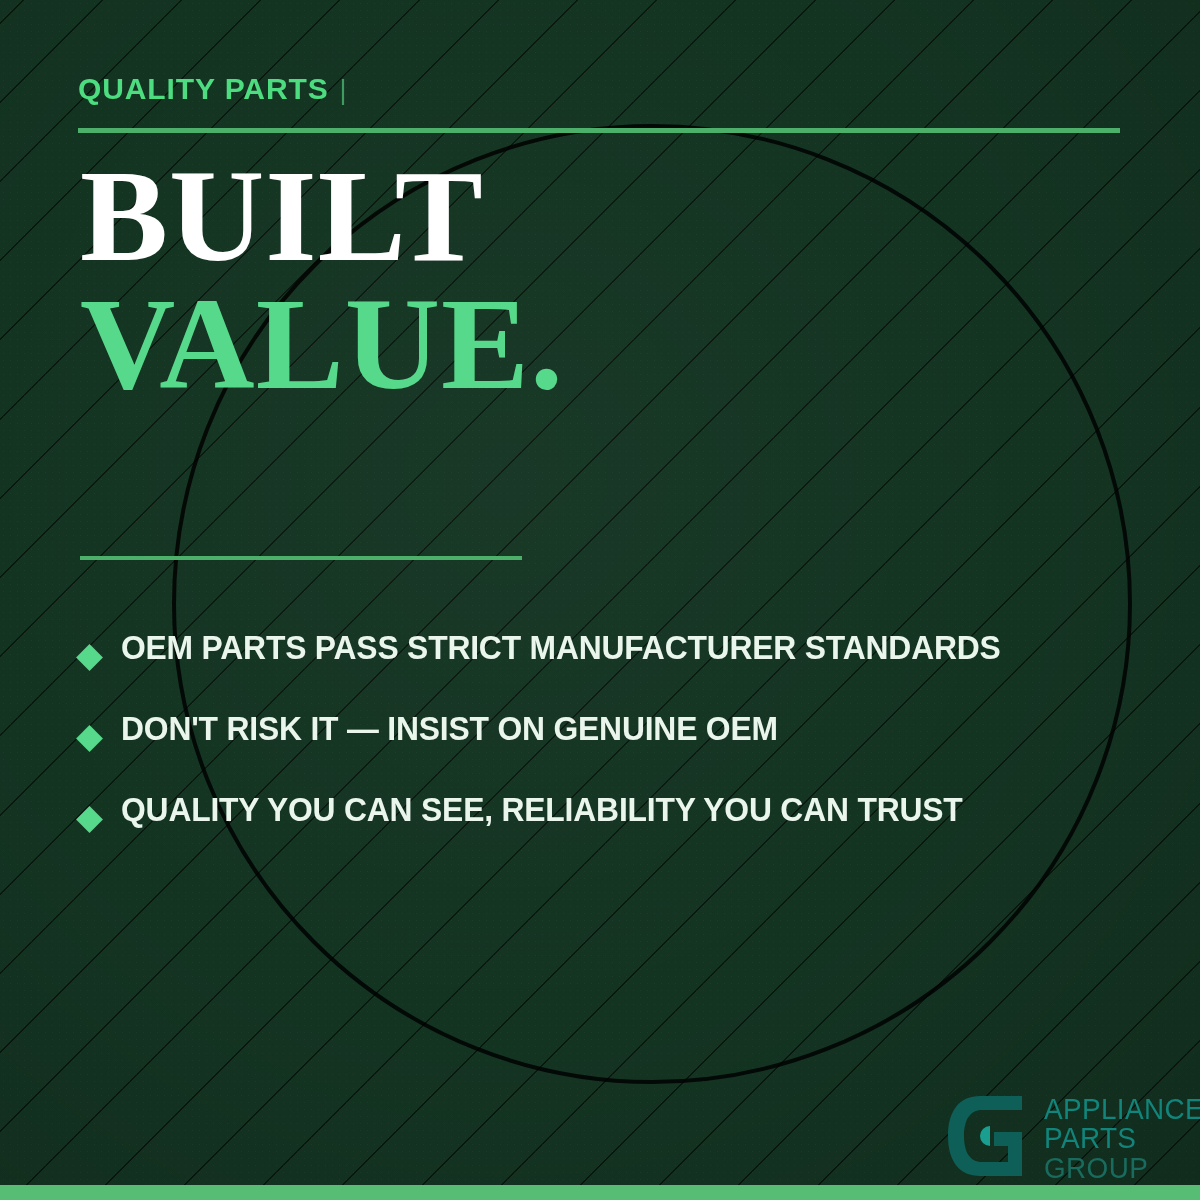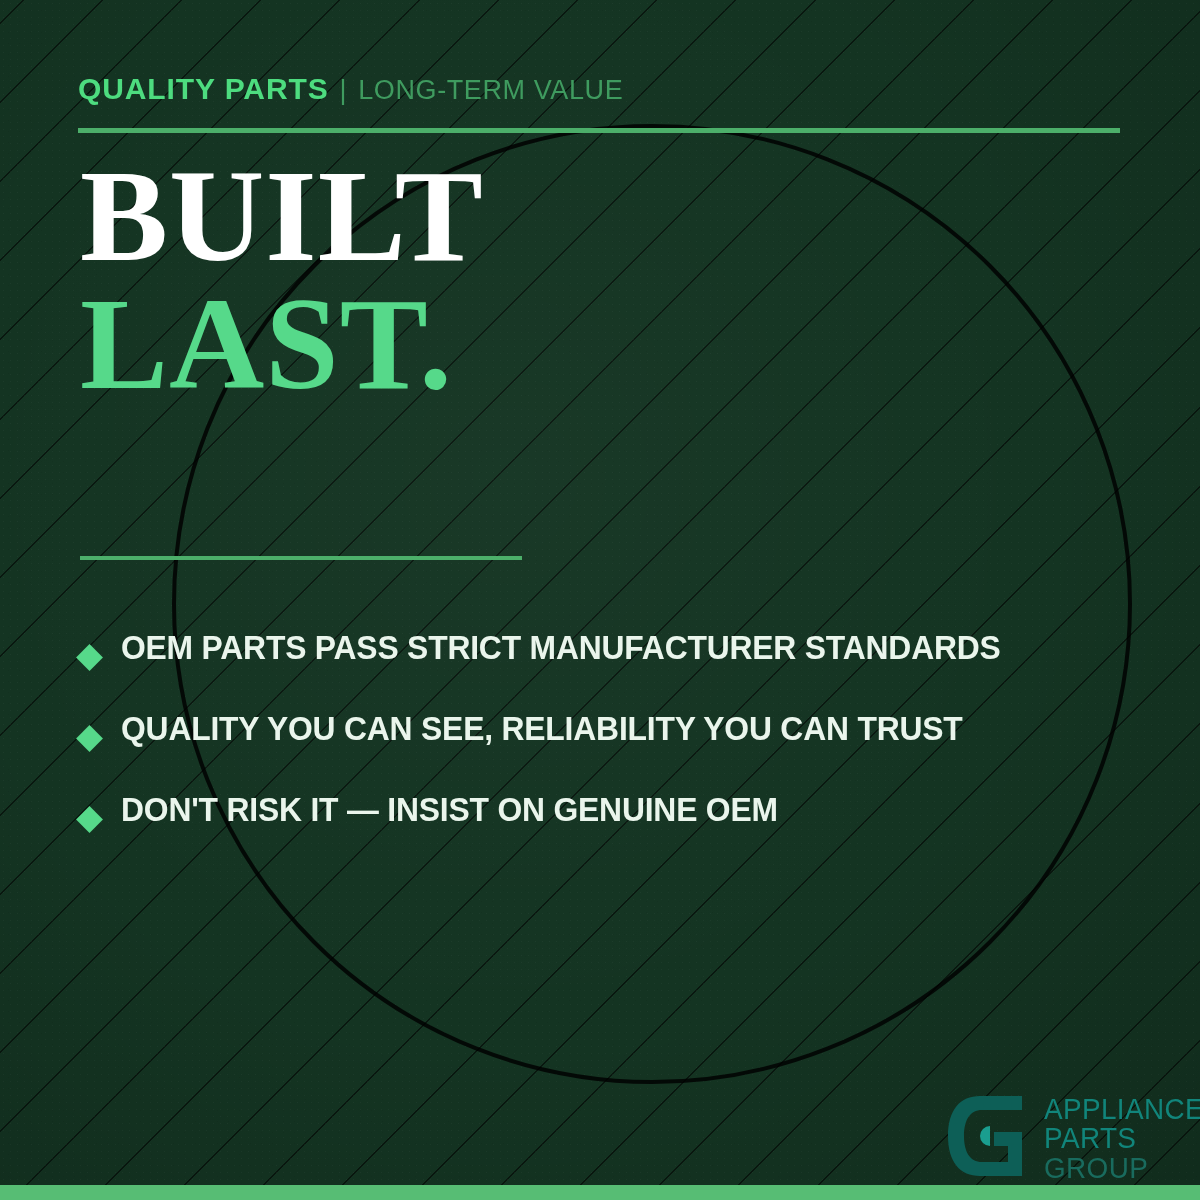--- a/index.html
+++ b/index.html
@@ -195,44 +195,43 @@
 <div class="poster">
 
   <div class="bg-stripes"></div>
   <div class="bg-noise"></div>
   <div class="bg-vignette"></div>
   <div class="deco-circle"></div>
 
   <div class="header">
     <span class="kicker">QUALITY PARTS</span>
     <span class="kicker-sub">|</span>
-    <span class="kicker-sub">LONG-TERM VALUE</span>
   </div>
 
   <div class="rule-main"></div>
 
   <div class="headline">
     <span class="line line-1">BUILT</span>
-    <span class="line line-3">LAST.</span>
+    <span class="line line-3">VALUE.</span>
   </div>
 
   <div class="rule-sub"></div>
 
   <ul class="bullets">
     <li class="bullet">
       <span class="diamond"></span>
       <span class="bullet-text">OEM PARTS PASS STRICT MANUFACTURER STANDARDS</span>
     </li>
     <li class="bullet">
       <span class="diamond"></span>
-      <span class="bullet-text">QUALITY YOU CAN SEE, RELIABILITY YOU CAN TRUST</span>
+      <span class="bullet-text">DON'T RISK IT — INSIST ON GENUINE OEM</span>
     </li>
     <li class="bullet">
       <span class="diamond"></span>
-      <span class="bullet-text">DON'T RISK IT — INSIST ON GENUINE OEM</span>
+      <span class="bullet-text">QUALITY YOU CAN SEE, RELIABILITY YOU CAN TRUST</span>
     </li>
   </ul>
 
   <div class="logo">
     <span class="logo-mark">
       <svg width="86" height="88" viewBox="0 0 86 88" aria-hidden="true">
         <path d="M78 4 H36 C16 4 4 18 4 44 C4 70 16 84 36 84 H78 V40 H50 V54 H64 V70 H38 C26 70 20 60 20 44 C20 28 26 18 38 18 H78 Z" fill="#0d5f57"></path>
         <path d="M46 34 A10 10 0 0 0 46 54 Z" fill="#1a9e8f"></path>
       </svg>
     </span>

